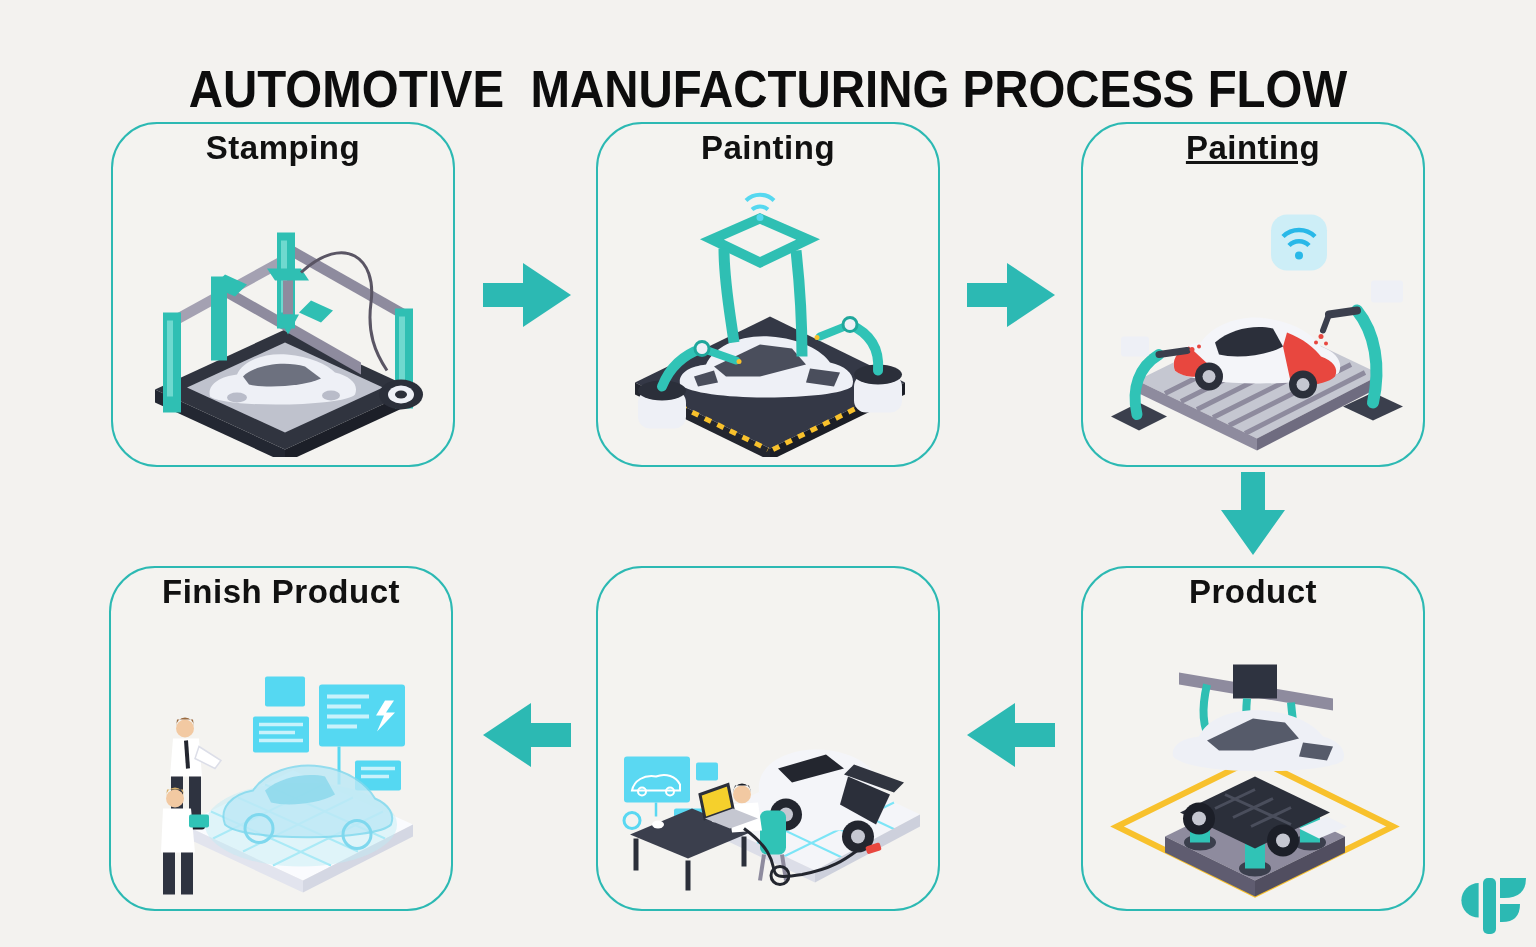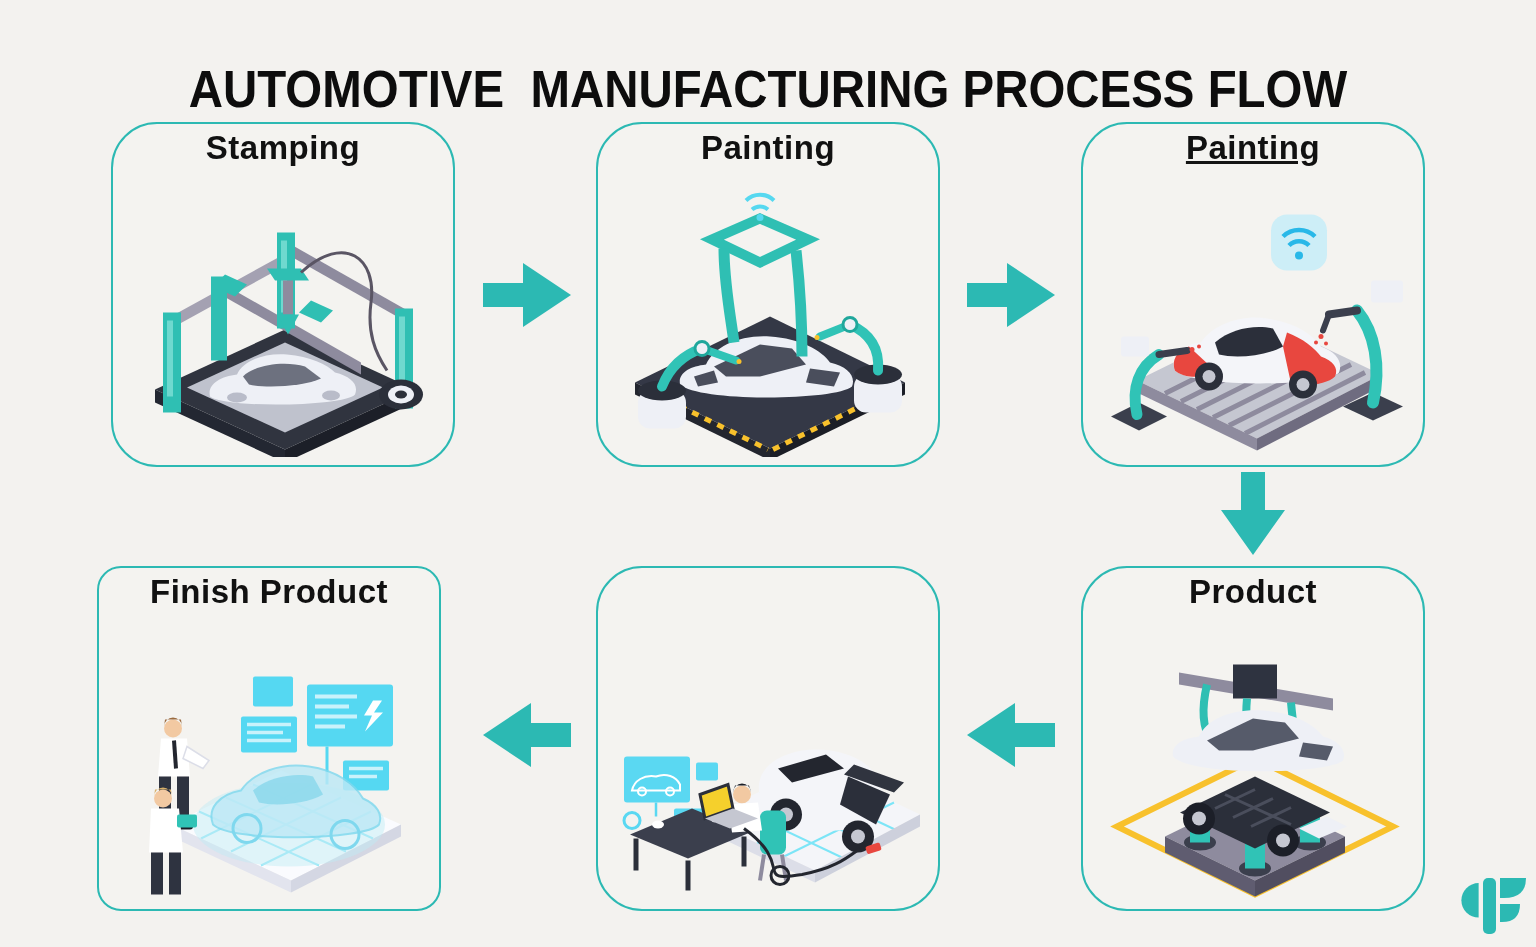--- a/index.html
+++ b/index.html
@@ -22,21 +22,21 @@
   }
   .stage .label{
     margin-top:5px;text-align:center;
     font-size:33px;font-weight:bold;color:#111;letter-spacing:0.5px;
   }
   .stage .illus{position:absolute;left:12px;top:58px;width:320px;height:275px;}
   .stage .illus svg{width:100%;height:100%;display:block;}
   #box-stamping{left:111px;top:122px;}
   #box-welding{left:596px;top:122px;}
   #box-painting{left:1081px;top:122px;text-decoration:underline;}
-  #box-finish{left:97px;top:566px;border-radius:24px;}
+  #box-finish{left:109px;top:566px;}
   #box-inspection{left:596px;top:566px;}
   #box-assembly{left:1081px;top:566px;}
   .arrow{position:absolute;}
   .arrow svg{display:block;}
   #arrow-1{left:483px;top:263px;}
   #arrow-2{left:967px;top:263px;}
   #arrow-down{left:1221px;top:472px;}
   #arrow-3{left:967px;top:703px;}
   #arrow-4{left:483px;top:703px;}
   .logo{position:absolute;left:1452px;top:876px;width:74px;height:62px;}

